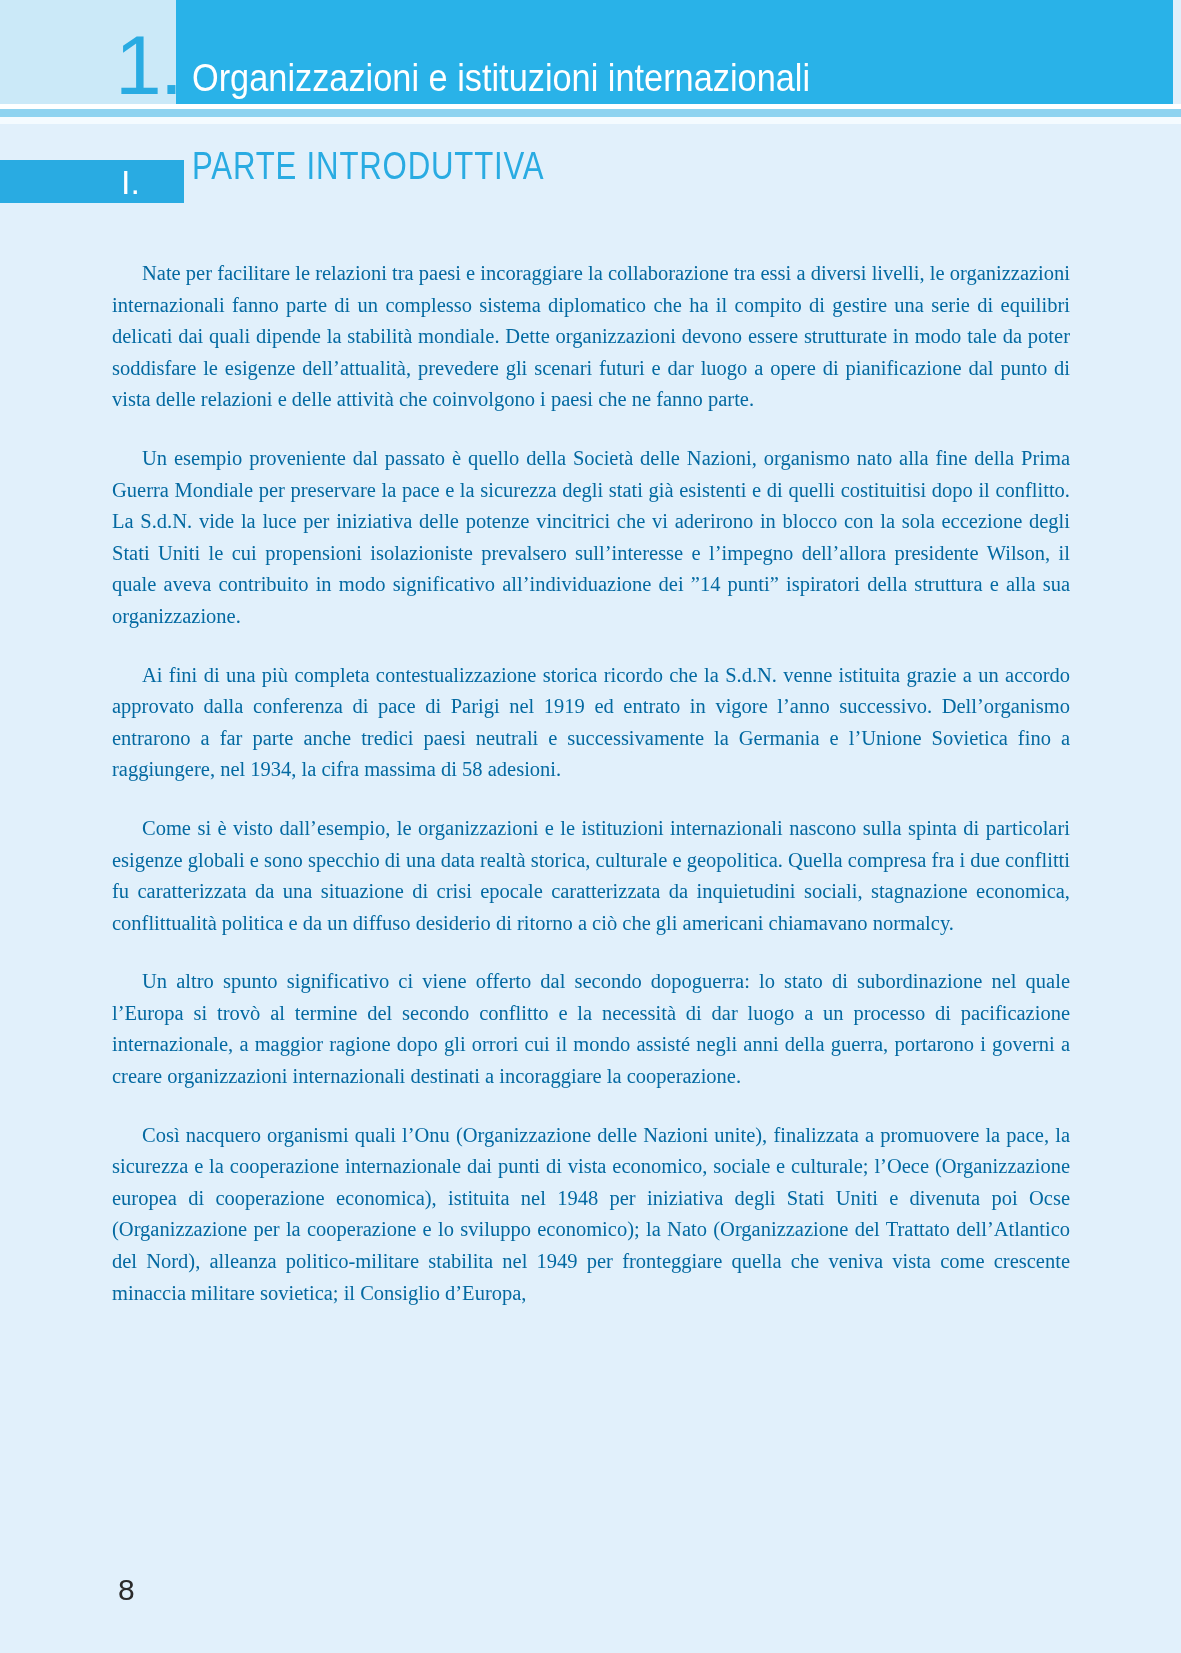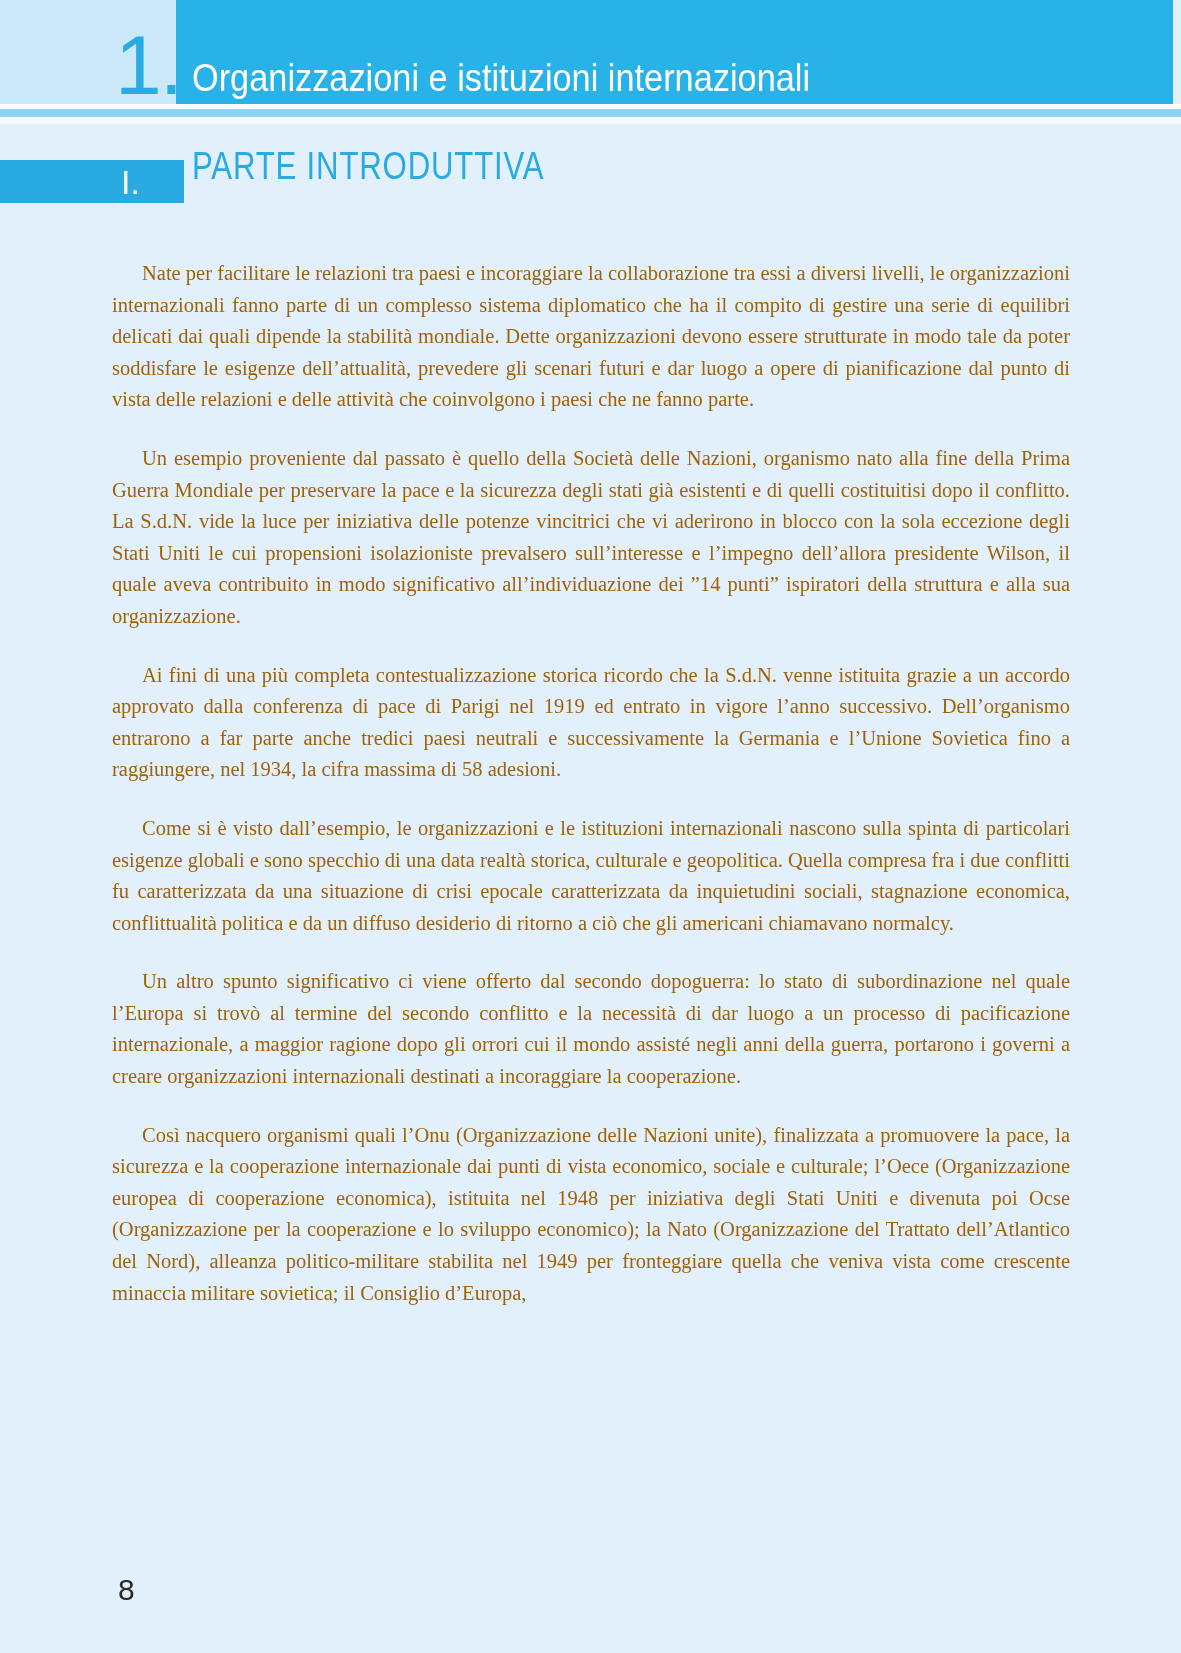--- a/index.html
+++ b/index.html
@@ -54,21 +54,21 @@
   }
   .section-title-wrap .section-title{
     font-family:"Liberation Sans", sans-serif;
     font-size:39px;color:#29abe2;white-space:nowrap;
     transform:scaleX(0.8);transform-origin:left center;
     letter-spacing:1px;line-height:1;
   }
   
   .content{
     position:absolute;left:112px;top:258px;width:958px;
-    color:#a16207;
+    color:#0369a1;
   }
   .content p{
     margin:0 0 27px 0;
     font-size:20.5px;line-height:31.6px;
     text-align:justify;text-indent:30px;
   }
   
   .page-number{
     position:absolute;left:118px;top:1575px;
     font-family:"Liberation Sans", sans-serif;

